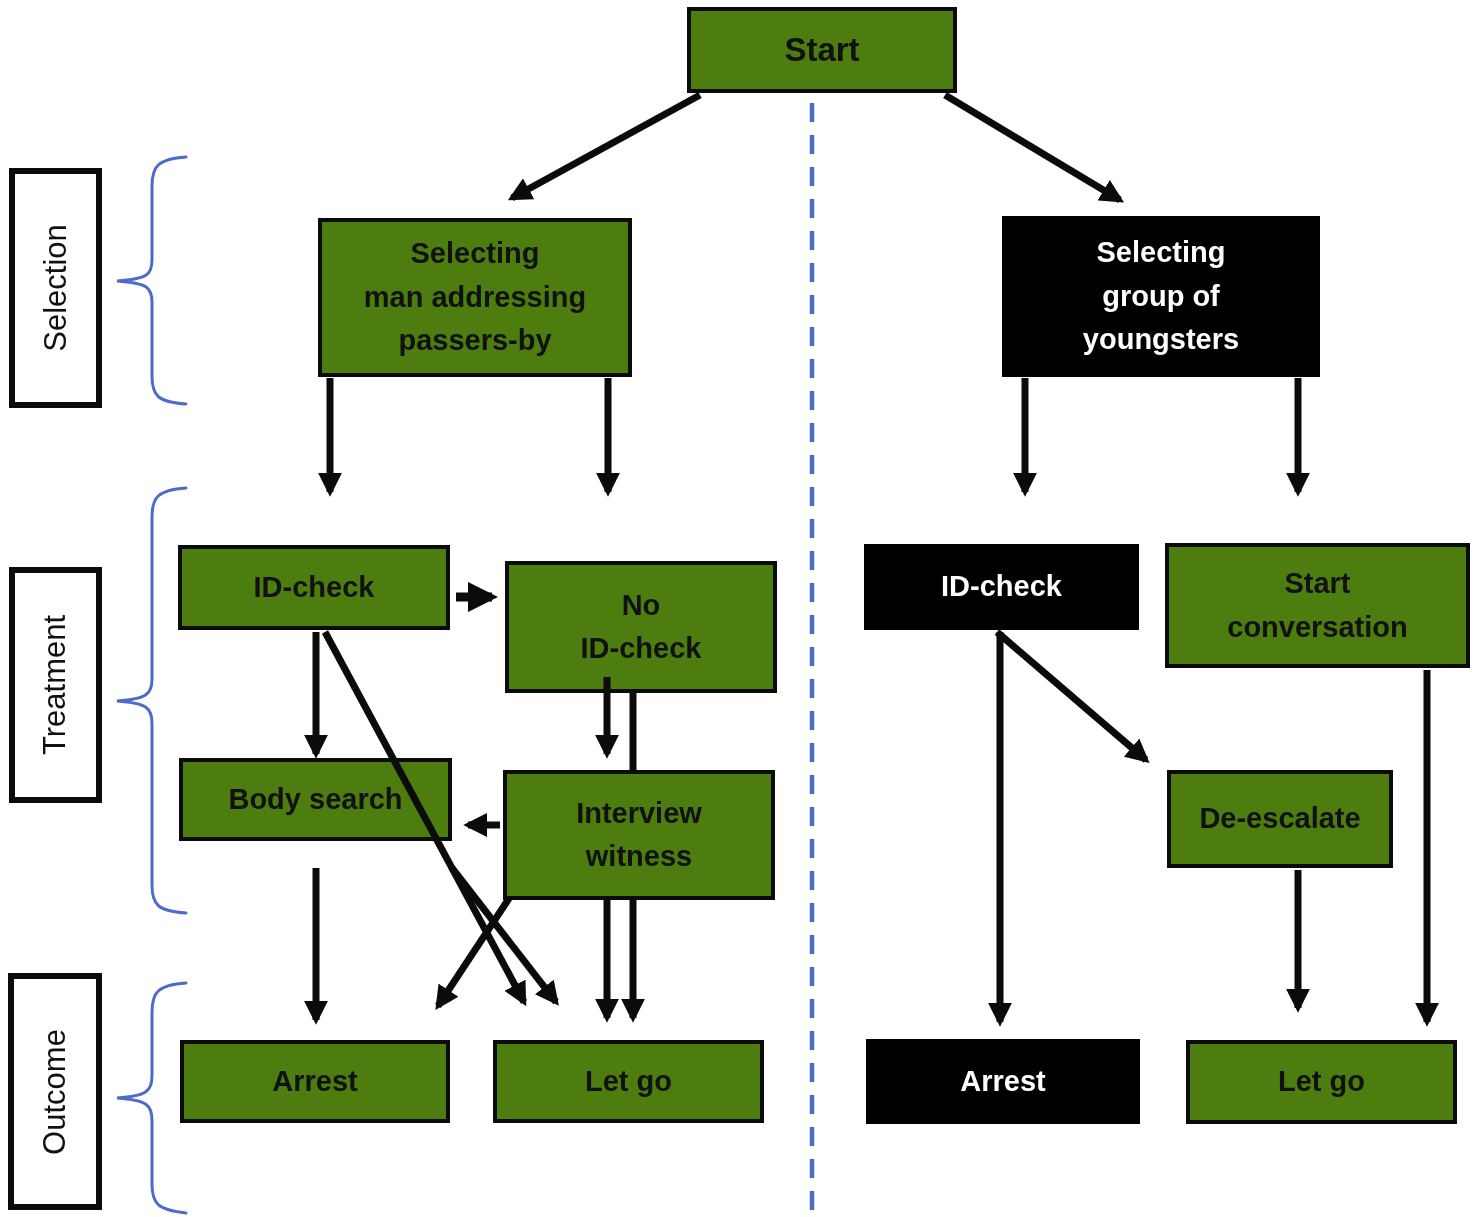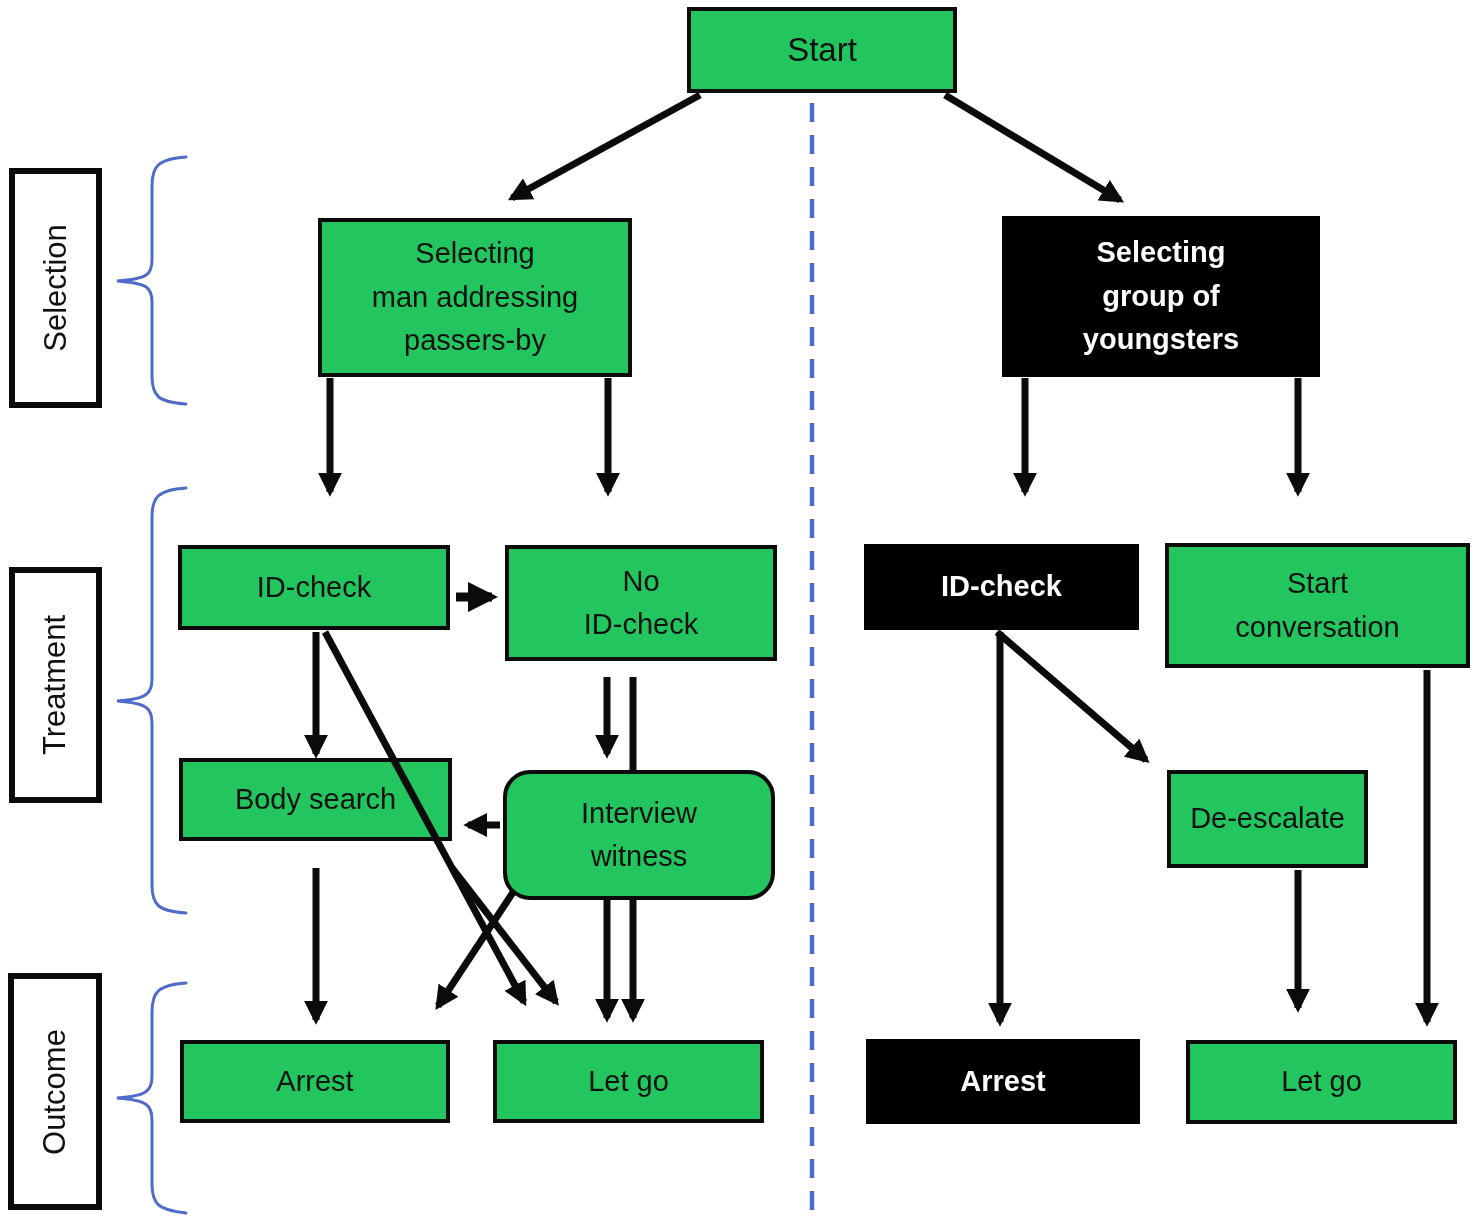--- a/index.html
+++ b/index.html
@@ -11,45 +11,46 @@
     color:#111;
     overflow:hidden;
   }
   svg.layer{position:absolute;left:0;top:0;pointer-events:none;}
   .under{z-index:1;}
   .over{z-index:3;}
 
   .node{
     position:absolute;z-index:2;
     box-sizing:border-box;
-    background:#22c55e;
+    background:#4d7c0f;
     border:4px solid #0b0b0b;
     display:flex;align-items:center;justify-content:center;
     text-align:center;
     font-size:29px;line-height:1.5;
     white-space:pre-line;
+    font-weight:bold;
   }
   .node.black{
     background:var(--node-black,#000);
     color:var(--node-black-text,#fff);
     font-weight:bold;
     border-color:#000;
   }
   #n-start{left:687px;top:7px;width:270px;height:86px;font-size:33px;}
   #n-sel-left{left:318px;top:218px;width:314px;height:159px;}
   #n-sel-right{left:1002px;top:216px;width:318px;height:161px;}
   #n-id-left{left:178px;top:545px;width:272px;height:85px;}
-  #n-noid{left:505px;top:545px;width:272px;height:116px;}
+  #n-noid{left:505px;top:561px;width:272px;height:132px;}
   #n-body{left:179px;top:758px;width:273px;height:83px;}
-  #n-intw{left:503px;top:770px;width:272px;height:130px;border-radius:27px;}
+  #n-intw{left:503px;top:770px;width:272px;height:130px;}
   #n-arrest-left{left:180px;top:1040px;width:270px;height:83px;}
   #n-letgo-left{left:493px;top:1040px;width:271px;height:83px;}
   #n-id-right{left:864px;top:544px;width:275px;height:86px;}
   #n-conv{left:1165px;top:543px;width:305px;height:125px;}
-  #n-deesc{left:1167px;top:770px;width:201px;height:98px;}
+  #n-deesc{left:1167px;top:770px;width:226px;height:98px;}
   #n-arrest-right{left:866px;top:1039px;width:274px;height:85px;}
   #n-letgo-right{left:1186px;top:1040px;width:271px;height:84px;}
 
   .rowlabel{
     position:absolute;z-index:2;
     box-sizing:border-box;
     background:#fff;
     border:6px solid #0b0b0b;
     display:flex;align-items:center;justify-content:center;
   }

